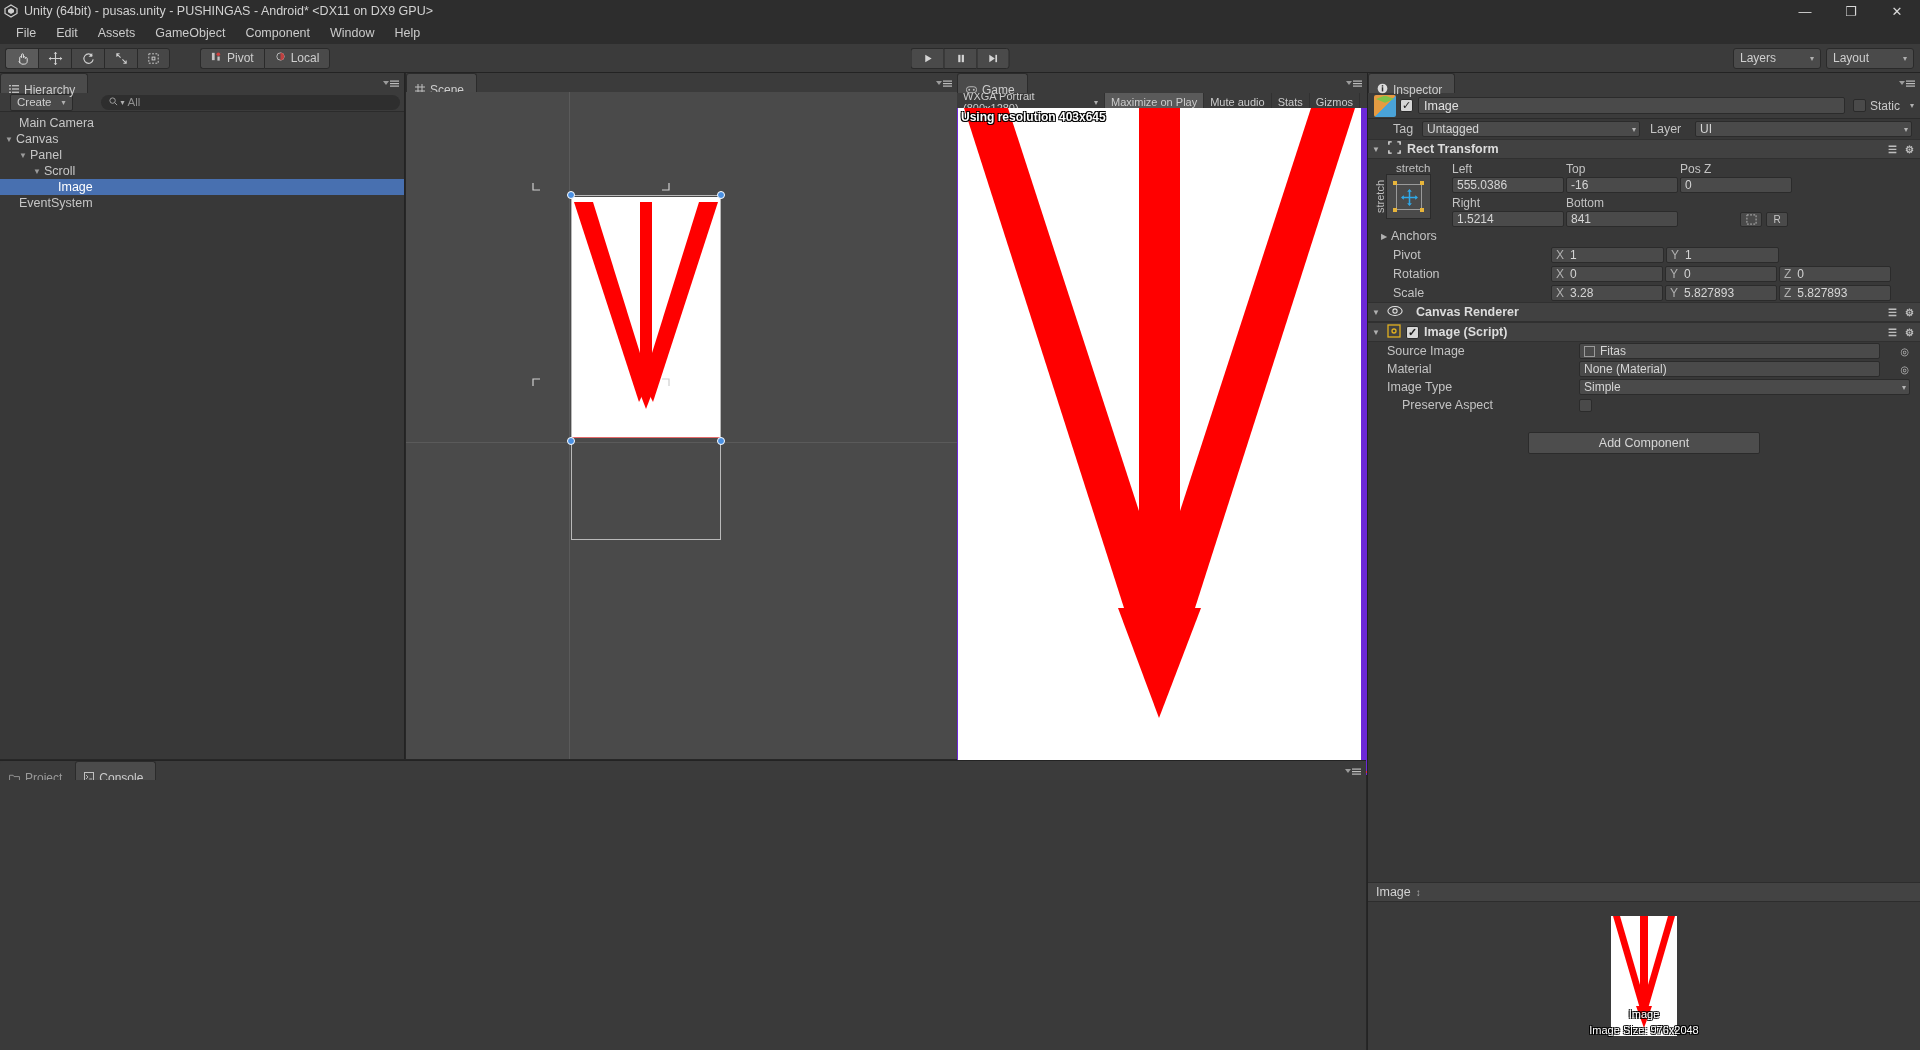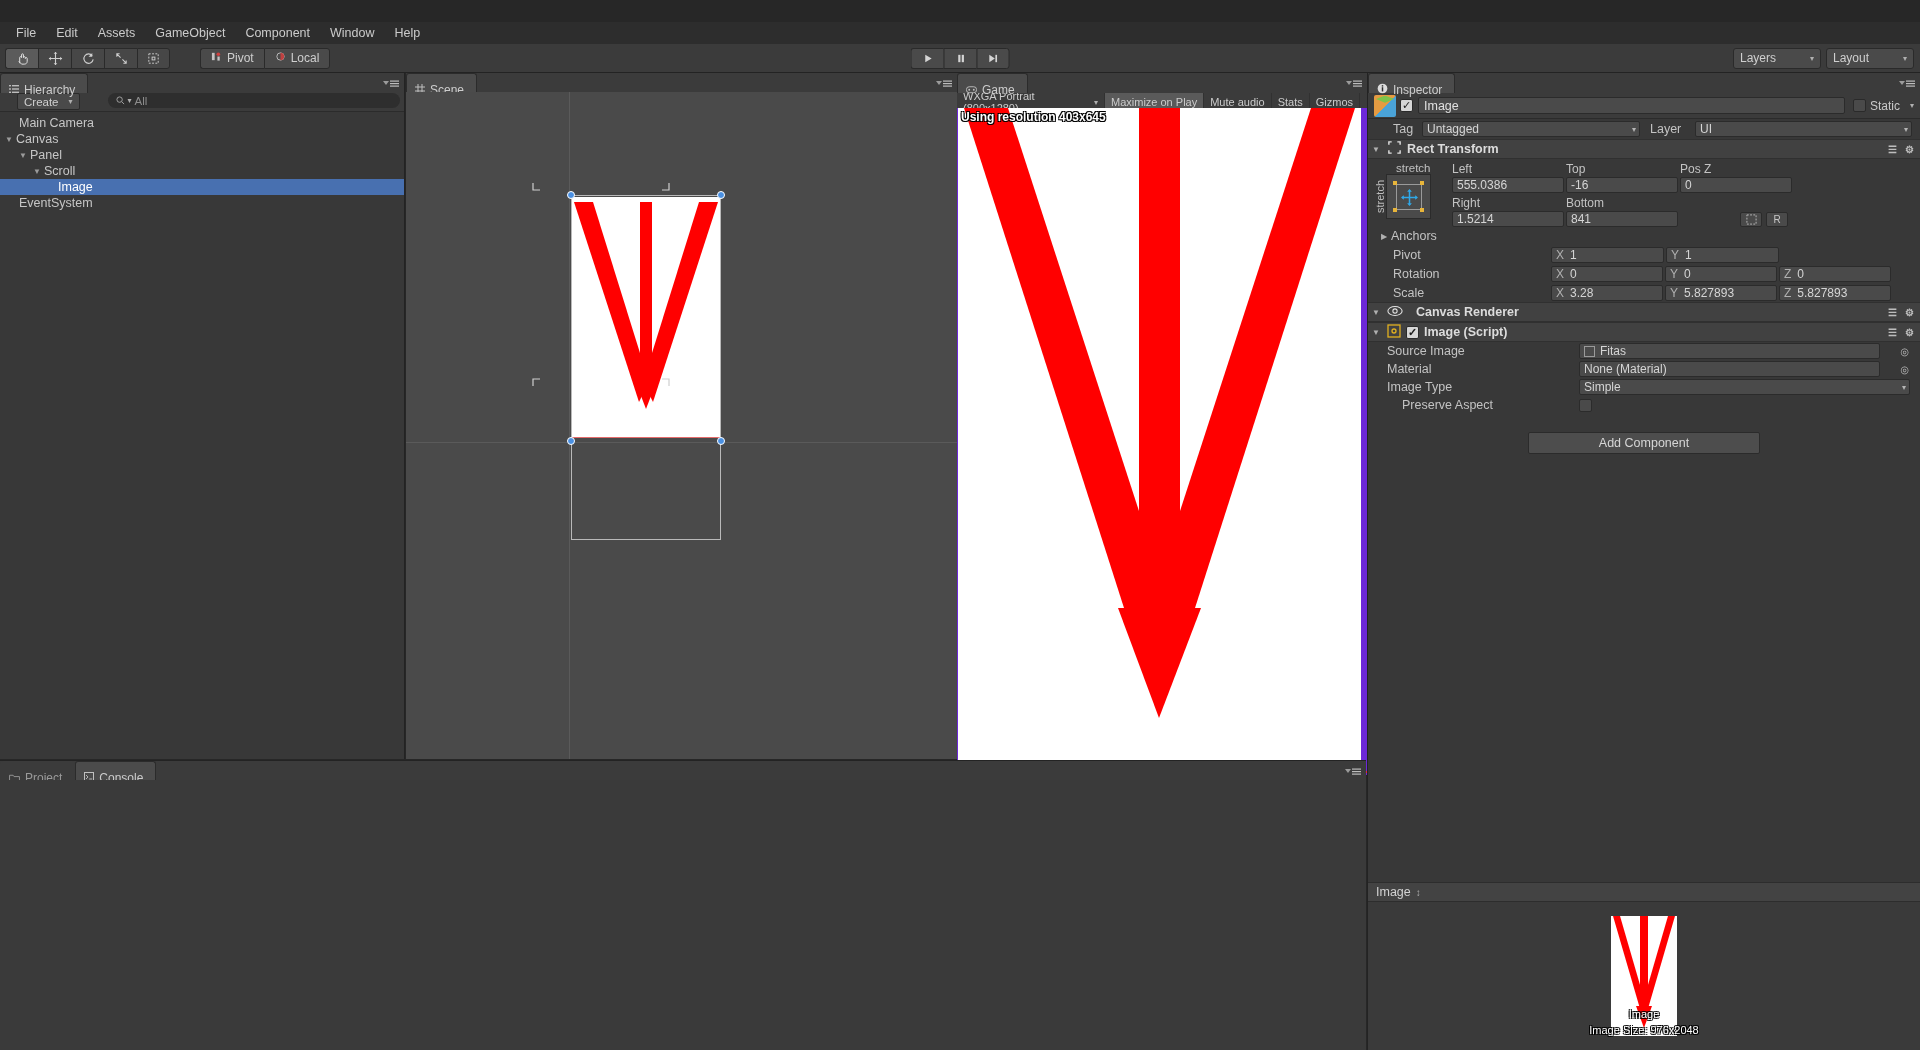--- a/index.html
+++ b/index.html
@@ -82,22 +82,22 @@
   }
   .panel-tab.inactive{ background:#3b3b3b; color:#9a9a9a; border-color:transparent; }
   .panel-menu-icon{ position:absolute; right:5px; bottom:3px; color:#9b9b9b; font-size:11px; }
 
   
   .hierarchy{
     position:absolute; left:0; top:73px; width:405px; height:686px;
     background:#383838; border-right:1px solid #232323;
   }
   .hier-toolbar{
-    height:19px; background:#3b3b3b; display:flex; 
-    border-bottom:1px solid #2b2b2b; padding-left:17px;
+    height:19px; background:#3b3b3b; display:flex; align-items:center;
+    border-bottom:1px solid #2b2b2b; padding-left:10px;
   }
   .create-btn{
     height:17px; padding:0 6px; background:#4a4a4a; border:1px solid #2a2a2a;
     border-radius:2px; display:flex; align-items:center; gap:4px;
     font-size:11.5px; color:#cfcfcf;
   }
   .hier-search{
     flex:1; height:15px; margin:0 4px 0 28px; background:#2e2e2e;
     border-radius:8px; display:flex; align-items:center; padding:0 8px;
     font-size:11.5px; color:#8e8e8e;
@@ -253,20 +253,34 @@
   .sel-rect{ position:absolute; border:1px solid #b9b9b9; }
   .sel-handle{ position:absolute; width:8px; height:8px; border-radius:50%;
                background:#4a90e2; border:1px solid #ffffff; }
   .sel-corner{ position:absolute; width:9px; height:9px; }
 </style>
 </head>
 <body>
 
 <div class="app">
 
+  <div class="titlebar">
+    <div class="title-logo">
+      <svg width="14" height="14" viewBox="0 0 14 14">
+          <polygon points="7,1 13,4.5 13,9.5 7,13 1,9.5 1,4.5" fill="none" stroke="#d0d0d0" stroke-width="1.2"></polygon>
+          <polygon points="7,4 10,5.8 10,8.2 7,10 4,8.2 4,5.8" fill="#d0d0d0"></polygon>
+        </svg>
+    </div>
+    <div class="title-text">Unity (64bit) - pusas.unity - PUSHINGAS - Android* &lt;DX11 on DX9 GPU&gt;</div>
+    <div class="win-btns">
+      <div class="win-btn">—</div>
+      <div class="win-btn">❐</div>
+      <div class="win-btn close">✕</div>
+    </div>
+  </div>
 
   <div class="menubar">
     <div class="menu-item">File</div>
     <div class="menu-item">Edit</div>
     <div class="menu-item">Assets</div>
     <div class="menu-item">GameObject</div>
     <div class="menu-item">Component</div>
     <div class="menu-item">Window</div>
     <div class="menu-item">Help</div>
   </div>

